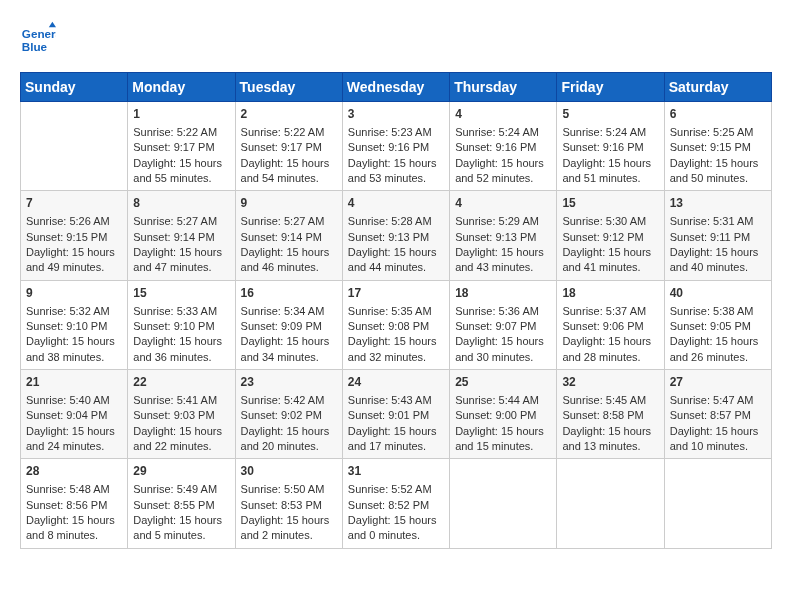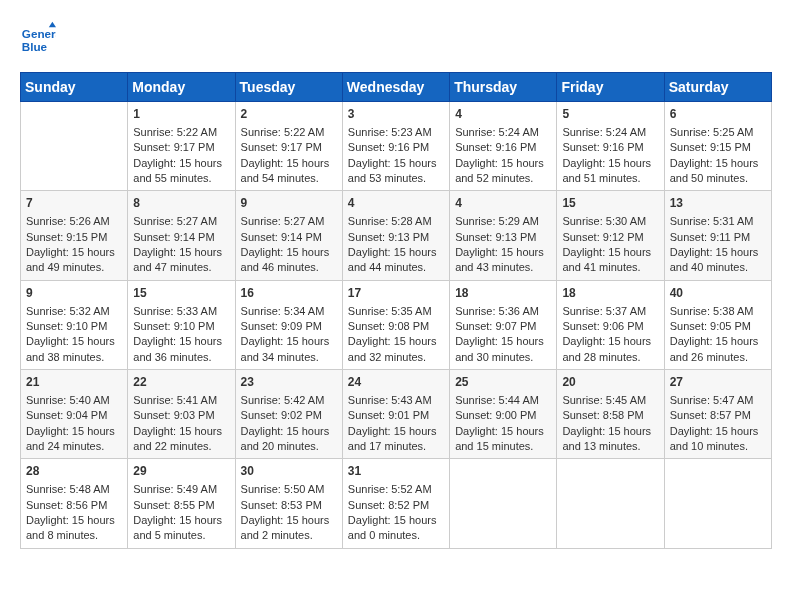--- a/index.html
+++ b/index.html
@@ -215,21 +215,21 @@
         </td>
         <td>
           <span class="day-num">24</span>
           <div class="day-info">Sunrise: 5:43 AM<br>Sunset: 9:01 PM<br>Daylight: 15 hours<br>and 17 minutes.</div>
         </td>
         <td>
           <span class="day-num">25</span>
           <div class="day-info">Sunrise: 5:44 AM<br>Sunset: 9:00 PM<br>Daylight: 15 hours<br>and 15 minutes.</div>
         </td>
         <td>
-          <span class="day-num">20</span>
+          <span class="day-num">32</span>
           <div class="day-info">Sunrise: 5:45 AM<br>Sunset: 8:58 PM<br>Daylight: 15 hours<br>and 13 minutes.</div>
         </td>
         <td>
           <span class="day-num">27</span>
           <div class="day-info">Sunrise: 5:47 AM<br>Sunset: 8:57 PM<br>Daylight: 15 hours<br>and 10 minutes.</div>
         </td>
       </tr>
       <tr>
         <td>
           <span class="day-num">28</span>

